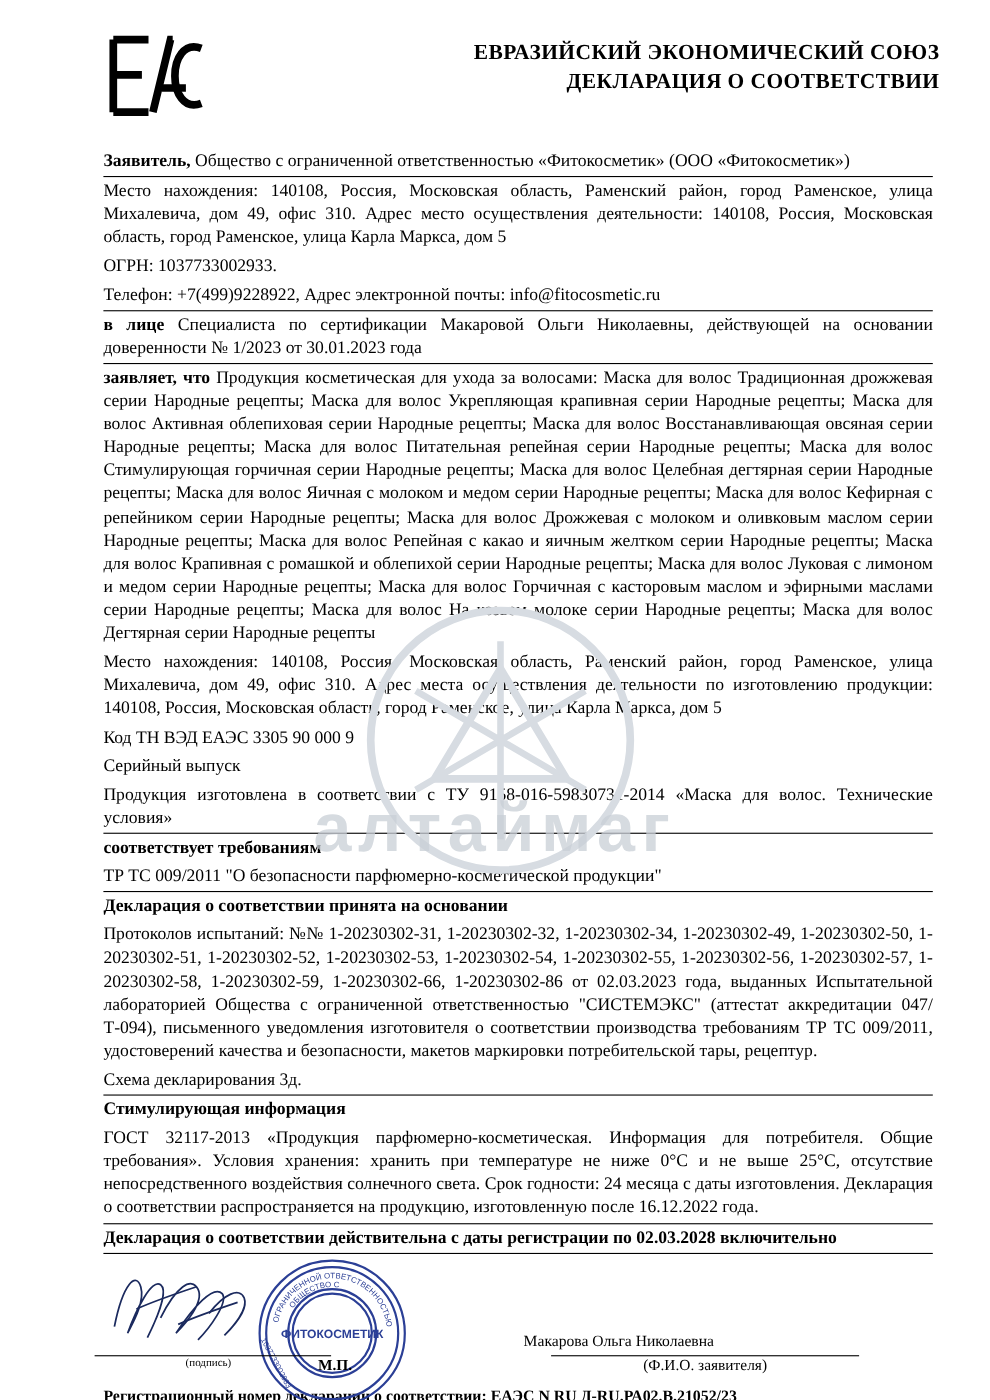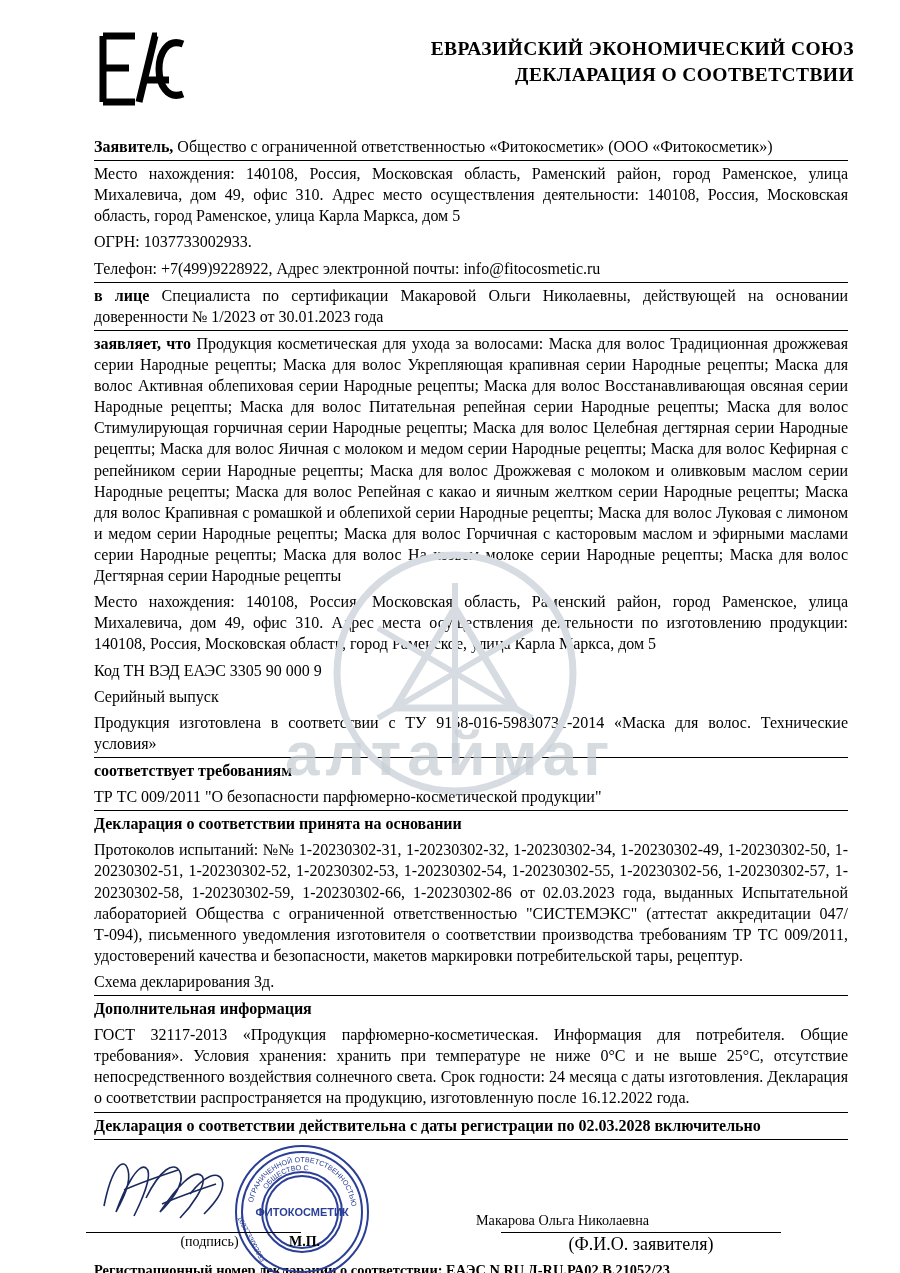--- a/index.html
+++ b/index.html
@@ -119,25 +119,25 @@
   }
   .sign-line {
     position: absolute;
     left: 40px;
     top: 88px;
     width: 215px;
     border-top: 1px solid #000;
   }
   .sign-label {
     position: absolute;
-    left: 56px;
+    left: 36px;
     top: 90px;
     width: 215px;
     text-align: center;
-    font-size: 14px;
+    font-size: 10px;
   }
   .mp {
     position: absolute;
     left: 243px;
     top: 90px;
     font-size: 14px;
     font-weight: bold;
   }
   .signer {
     position: absolute;
@@ -153,21 +153,21 @@
     top: 88px;
     width: 280px;
     border-top: 1px solid #000;
   }
   .signer-label {
     position: absolute;
     left: 430px;
     top: 90px;
     width: 330px;
     text-align: center;
-    font-size: 18px;
+    font-size: 14px;
   }
 
   .footer-row {
     padding-left: 48px;
     font-size: 14.4px;
     font-weight: bold;
   }
   .footer-row.second { margin-top: 26px; }
 
   .doc-inner { padding-left: 48px; padding-right: 6px; }
@@ -240,21 +240,21 @@
     <div class="rule"></div>
     <div class="row b">соответствует требованиям</div>
     <div class="row">ТР ТС 009/2011 "О безопасности парфюмерно-косметической продукции"</div>
 
     <div class="rule"></div>
     <div class="row b">Декларация о соответствии принята на основании</div>
     <div class="row just">Протоколов испытаний: №№ 1-20230302-31, 1-20230302-32, 1-20230302-34, 1-20230302-49, 1-20230302-50, 1-20230302-51, 1-20230302-52, 1-20230302-53, 1-20230302-54, 1-20230302-55, 1-20230302-56, 1-20230302-57, 1-20230302-58, 1-20230302-59, 1-20230302-66, 1-20230302-86 от 02.03.2023 года, выданных Испытательной лабораторией Общества с ограниченной ответственностью "СИСТЕМЭКС" (аттестат аккредитации 047/Т-094), письменного уведомления изготовителя о соответствии производства требованиям ТР ТС 009/2011, удостоверений качества и безопасности, макетов маркировки потребительской тары, рецептур.</div>
     <div class="row">Схема декларирования 3д.</div>
 
     <div class="rule"></div>
-    <div class="row b">Дополнительная информация</div>
+    <div class="row b">Стимулирующая информация</div>
     <div class="row just">ГОСТ 32117-2013 «Продукция парфюмерно-косметическая. Информация для потребителя. Общие требования». Условия хранения: хранить при температуре не ниже 0°С и не выше 25°С, отсутствие непосредственного воздействия солнечного света. Срок годности: 24 месяца с даты изготовления. Декларация о соответствии распространяется на продукцию, изготовленную после 16.12.2022 года.</div>
 
     <div class="rule"></div>
     <div class="row b">Декларация о соответствии действительна с даты регистрации по 02.03.2028 включительно</div>
     <div class="rule"></div>
   </div>
 
   <div class="sign-area">
 
     <div class="sig-scribble">

